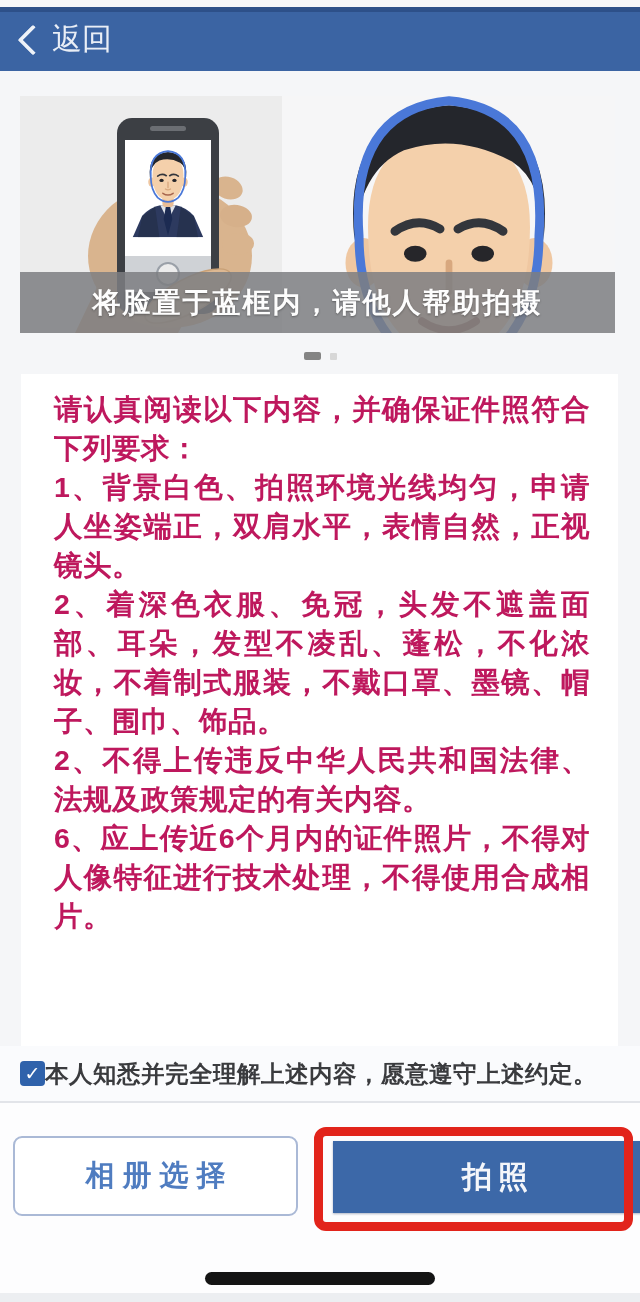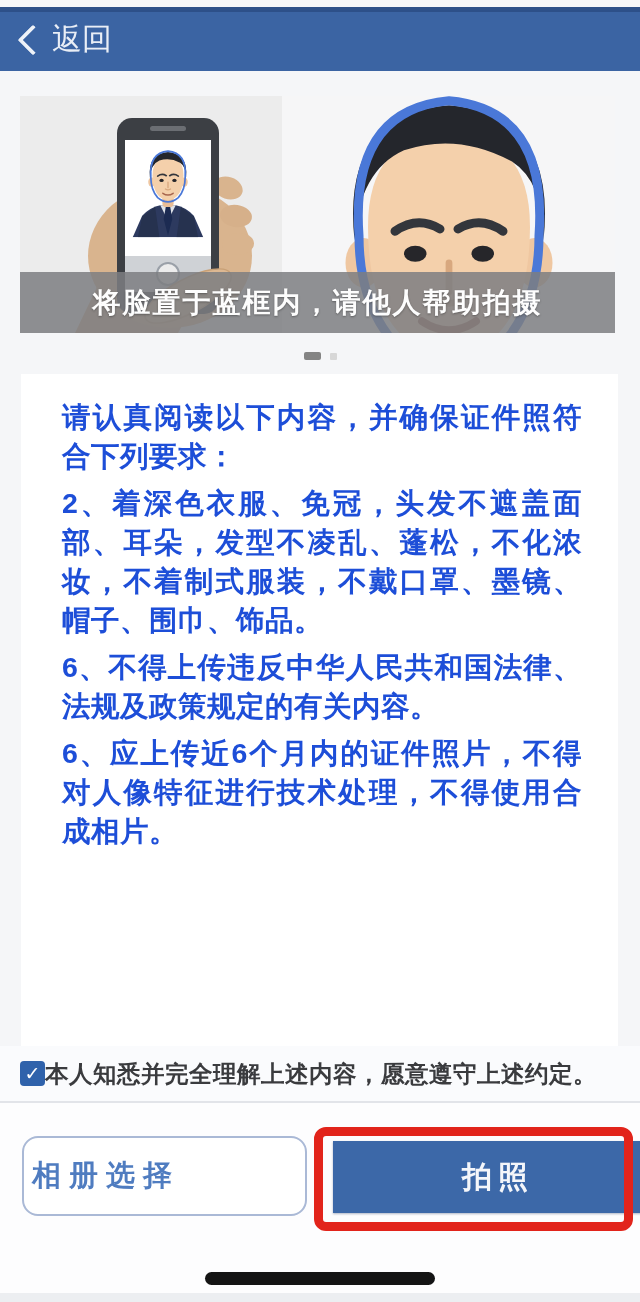--- a/index.html
+++ b/index.html
@@ -41,40 +41,40 @@
   
   .dots{position:absolute;left:0;top:352px;width:640px;display:flex;justify-content:center;align-items:center;gap:9px;}
   .dot-active{width:17px;height:8px;border-radius:2px;background:#848484;}
   .dot-inactive{width:7px;height:7px;border-radius:1px;background:#d7d7d7;}
   
   .notice{
     position:absolute;left:21px;top:374px;width:597px;height:672px;background:#ffffff;
     box-sizing:border-box;padding:16px 28px 10px 33px;
   }
   .notice p{
-    margin:8px;color:#1d4ed8;font-size:28.5px;line-height:39px;font-weight:600;
+    margin:0;color:#be185d;font-size:28.5px;line-height:39px;font-weight:600;
     letter-spacing:0.5px;text-align:justify;
   }
   
   .agreement{
     position:absolute;left:0;top:1046px;width:640px;height:57px;background:#fafbfd;
     border-bottom:2px solid #e2e4e9;display:flex;align-items:center;box-sizing:border-box;padding-left:20px;
   }
   .checkbox{
     width:25px;height:25px;border-radius:4px;background:#2f62ab;flex:0 0 auto;
     display:flex;align-items:center;justify-content:center;cursor:pointer;
   }
   .checkbox span{color:#fff;font-size:19px;font-weight:700;line-height:1;}
   .agreement-label{margin-left:0;font-size:23.5px;color:#3a3b3e;font-weight:600;letter-spacing:0.5px;white-space:nowrap;}
   
   .actions{position:absolute;left:0;top:1103px;width:640px;height:199px;background:#fdfdfe;}
   .album-btn{
-    position:absolute;left:22px;top:33px;width:285px;height:80px;
-    background:#ffffff;border:2px solid #aab9d6;border-radius:16px;box-sizing:border-box;
-    display:flex;align-items:center;cursor:pointer;
+    position:absolute;left:13px;top:33px;width:285px;height:80px;
+    background:#ffffff;border:2px solid #aab9d6;border-radius:9px;box-sizing:border-box;
+    display:flex;align-items:center;justify-content:center;cursor:pointer;
   }
   .album-btn span{color:#4f7cc0;font-size:29px;font-weight:600;letter-spacing:8px;text-indent:8px;}
   .red-box{
     position:absolute;left:314px;top:24px;width:319px;height:104px;
     border:9px solid #e2241b;border-radius:12px;box-sizing:border-box;pointer-events:none;
   }
   .photo-btn{
     position:absolute;left:333px;top:38px;width:324px;height:72px;
     background:#3c68a8;border-radius:0;display:flex;align-items:center;justify-content:center;cursor:pointer;
     box-shadow:0 1px 2px rgba(30,50,90,.35);
@@ -148,22 +148,23 @@
     </div>
   </div>
 
   <div class="dots">
     <span class="dot-active"></span>
     <span class="dot-inactive"></span>
   </div>
 
   <div class="notice">
     <p>请认真阅读以下内容，并确保证件照符合下列要求：</p>
+    <p>1、背景白色、拍照环境光线均匀，申请人坐姿端正，双肩水平，表情自然，正视镜头。</p>
     <p>2、着深色衣服、免冠，头发不遮盖面部、耳朵，发型不凌乱、蓬松，不化浓妆，不着制式服装，不戴口罩、墨镜、帽子、围巾、饰品。</p>
-    <p>6、不得上传违反中华人民共和国法律、法规及政策规定的有关内容。</p>
+    <p>2、不得上传违反中华人民共和国法律、法规及政策规定的有关内容。</p>
     <p>6、应上传近6个月内的证件照片，不得对人像特征进行技术处理，不得使用合成相片。</p>
   </div>
 
   <div class="agreement">
     <div class="checkbox">
       <span>✓</span>
     </div>
     <span class="agreement-label">本人知悉并完全理解上述内容，愿意遵守上述约定。</span>
   </div>
 

